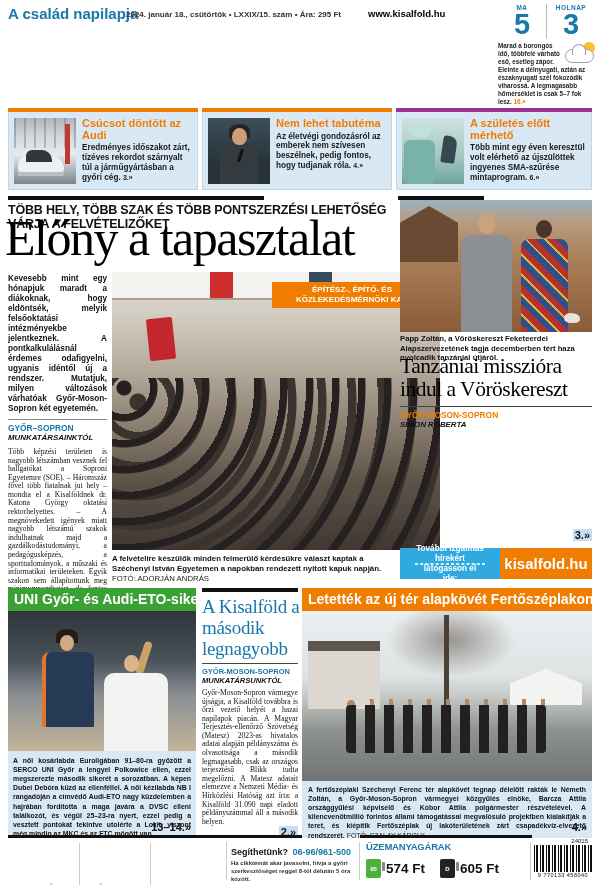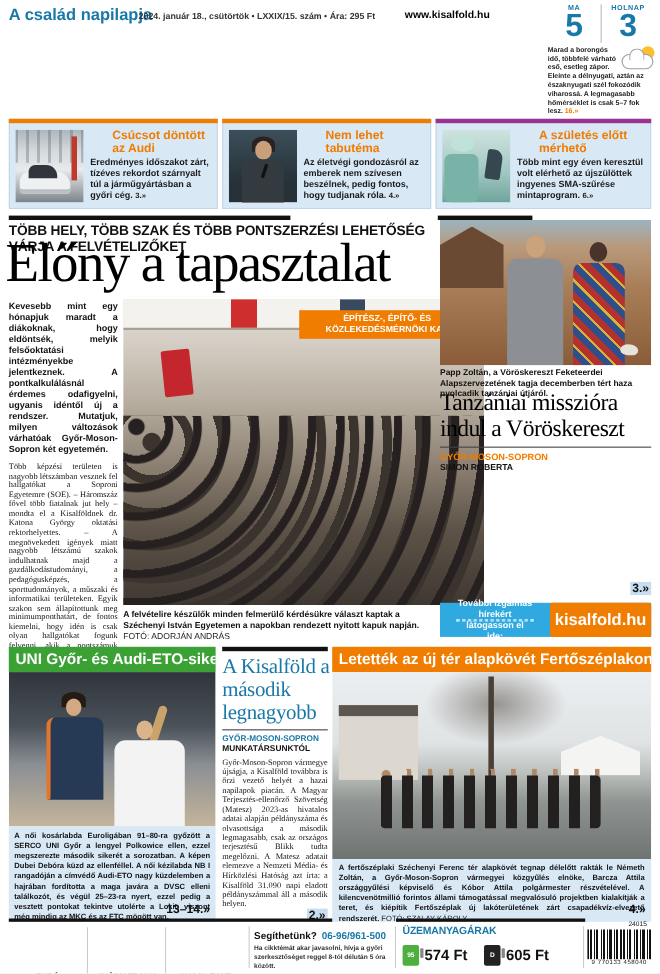--- a/index.html
+++ b/index.html
@@ -25,35 +25,35 @@
   .w-cloud::before{content:"";position:absolute;left:6px;top:-6px;width:12px;height:10px;background:#fff;
            border:1.5px solid #9aa0a6;border-bottom:none;border-radius:8px 8px 0 0;}
   .w-ref{color:#f07c00;font-weight:bold;}
   
   .teaser{position:absolute;top:108px;height:82px;background:#d9e8f5;border:1px solid #c3d6e6;box-sizing:border-box;}
   .t1{left:8px;width:190px;} .t2{left:202px;width:190px;} .t3{left:396px;width:196px;}
   .bar{position:absolute;left:-1px;top:-1px;right:-1px;height:4px;}
   .bar.orange{background:#f07c00;} .bar.purple{background:#9c3194;}
   .t-img{position:absolute;left:5px;top:9px;width:62px;height:66px;overflow:hidden;}
   .t-body{position:absolute;left:73px;top:9px;right:5px;}
-  .t-title{font-size:11px;font-weight:bold;color:#f07c00;line-height:1.05;margin-bottom:2px;margin-left:20px;}
+  .t-title{font-size:11px;font-weight:bold;color:#f07c00;line-height:1.05;margin-bottom:2px;}
   .t-text{font-size:8.2px;font-weight:bold;color:#1a1a1a;line-height:1.2;}
   .t-ref{font-size:7px;}
   
   .rule-black{position:absolute;height:4px;background:#111;}
   
   .kicker{position:absolute;left:8px;top:203px;width:392px;font-size:12.5px;font-weight:800;letter-spacing:-.2px;}
   .headline{position:absolute;left:5px;top:213px;width:402px;font-family:"Liberation Serif",serif;
             font-size:50px;letter-spacing:-1.5px;line-height:1;color:#000;}
   .col-left{position:absolute;left:8px;top:274px;width:99px;}
   .lead{font-size:8.2px;font-weight:bold;line-height:1.22;text-align:justify;}
   .byline{margin-top:5px;border-top:1px solid #888;padding-top:3px;}
   .by-loc{font-size:8.4px;font-weight:bold;color:#1878a8;display:block;}
   .by-loc.orange{color:#f07c00;}
-  .by-auth{font-size:7.9px;font-weight:bold;color:#111;display:block;}
+  .by-auth{font-size:7.9px;font-weight:bold;color:#111;display:block;font-style:italic;}
   .body-serif{font-family:"Liberation Serif",serif;font-size:7.6px;line-height:1.13;text-align:justify;}
   .body-main{position:relative;margin-top:6px;height:182px;overflow:hidden;}
   .pref{position:absolute;right:0;bottom:0;background:#c8def0;font-weight:bold;font-size:11px;
         padding:0 2px;font-family:"Liberation Sans",sans-serif;}
   .photo-main{position:absolute;left:112px;top:272px;width:328px;height:278px;overflow:hidden;}
   .photo-overlay{position:absolute;right:8px;top:10px;width:156px;background:#f07c00;color:#fff;
         font-weight:bold;font-size:8px;text-align:center;padding:3px 2px;line-height:1.25;}
   .cap-main{position:absolute;left:112px;top:554px;width:284px;font-size:7.8px;font-weight:bold;line-height:1.3;}
   .credit{font-weight:normal;color:#222;}
   
@@ -240,20 +240,24 @@
   </div>
 
   <div class="rule-black" style="left:8px;top:196px;width:256px;"></div>
   <div class="rule-black" style="left:398px;top:196px;width:86px;"></div>
 
   <div class="kicker">TÖBB HELY, TÖBB SZAK ÉS TÖBB PONTSZERZÉSI LEHETŐSÉG VÁRJA A FELVÉTELIZŐKET</div>
   <div class="headline">Előny a tapasztalat</div>
 
   <div class="col-left">
     <div class="lead">Kevesebb mint egy hónapjuk maradt a diákoknak, hogy eldöntsék, melyik felsőoktatási intézményekbe jelentkeznek. A pontkalkulálásnál érdemes odafigyelni, ugyanis idéntől új a rendszer. Mutatjuk, milyen változások várhatóak Győr-Moson-Sopron két egyetemén.</div>
+    <div class="byline">
+      <span class="by-loc">GYŐR–SOPRON</span>
+      <span class="by-auth">MUNKATÁRSAINKTÓL</span>
+    </div>
     <div class="body-main body-serif">
       <span>Több képzési területen is nagyobb létszámban vesznek fel hallgatókat a Soproni Egyetemre (SOE). – Háromszáz fővel több fiatalnak jut hely – mondta el a Kisalföldnek dr. Katona György oktatási rektorhelyettes. – A megnövekedett igények miatt nagyobb létszámú szakok indulhatnak majd a gazdálkodástudományi, a pedagógusképzés, a sporttudományok, a műszaki és informatikai területeken. Egyik szakon sem állapítottunk meg minimumponthatárt, de fontos kiemelni, hogy idén is csak olyan hallgatókat fogunk felvenni, akik a pontszámuk alapján a képzés elvégzésére alkalmasnak bizonyulnak.</span>
       <span class="pref">2.»</span>
     </div>
   </div>
 
   <div class="photo-main">
     <div class="ph ph-expo">
       <div class="expo-banner"></div>
       <div class="expo-flag"></div>

